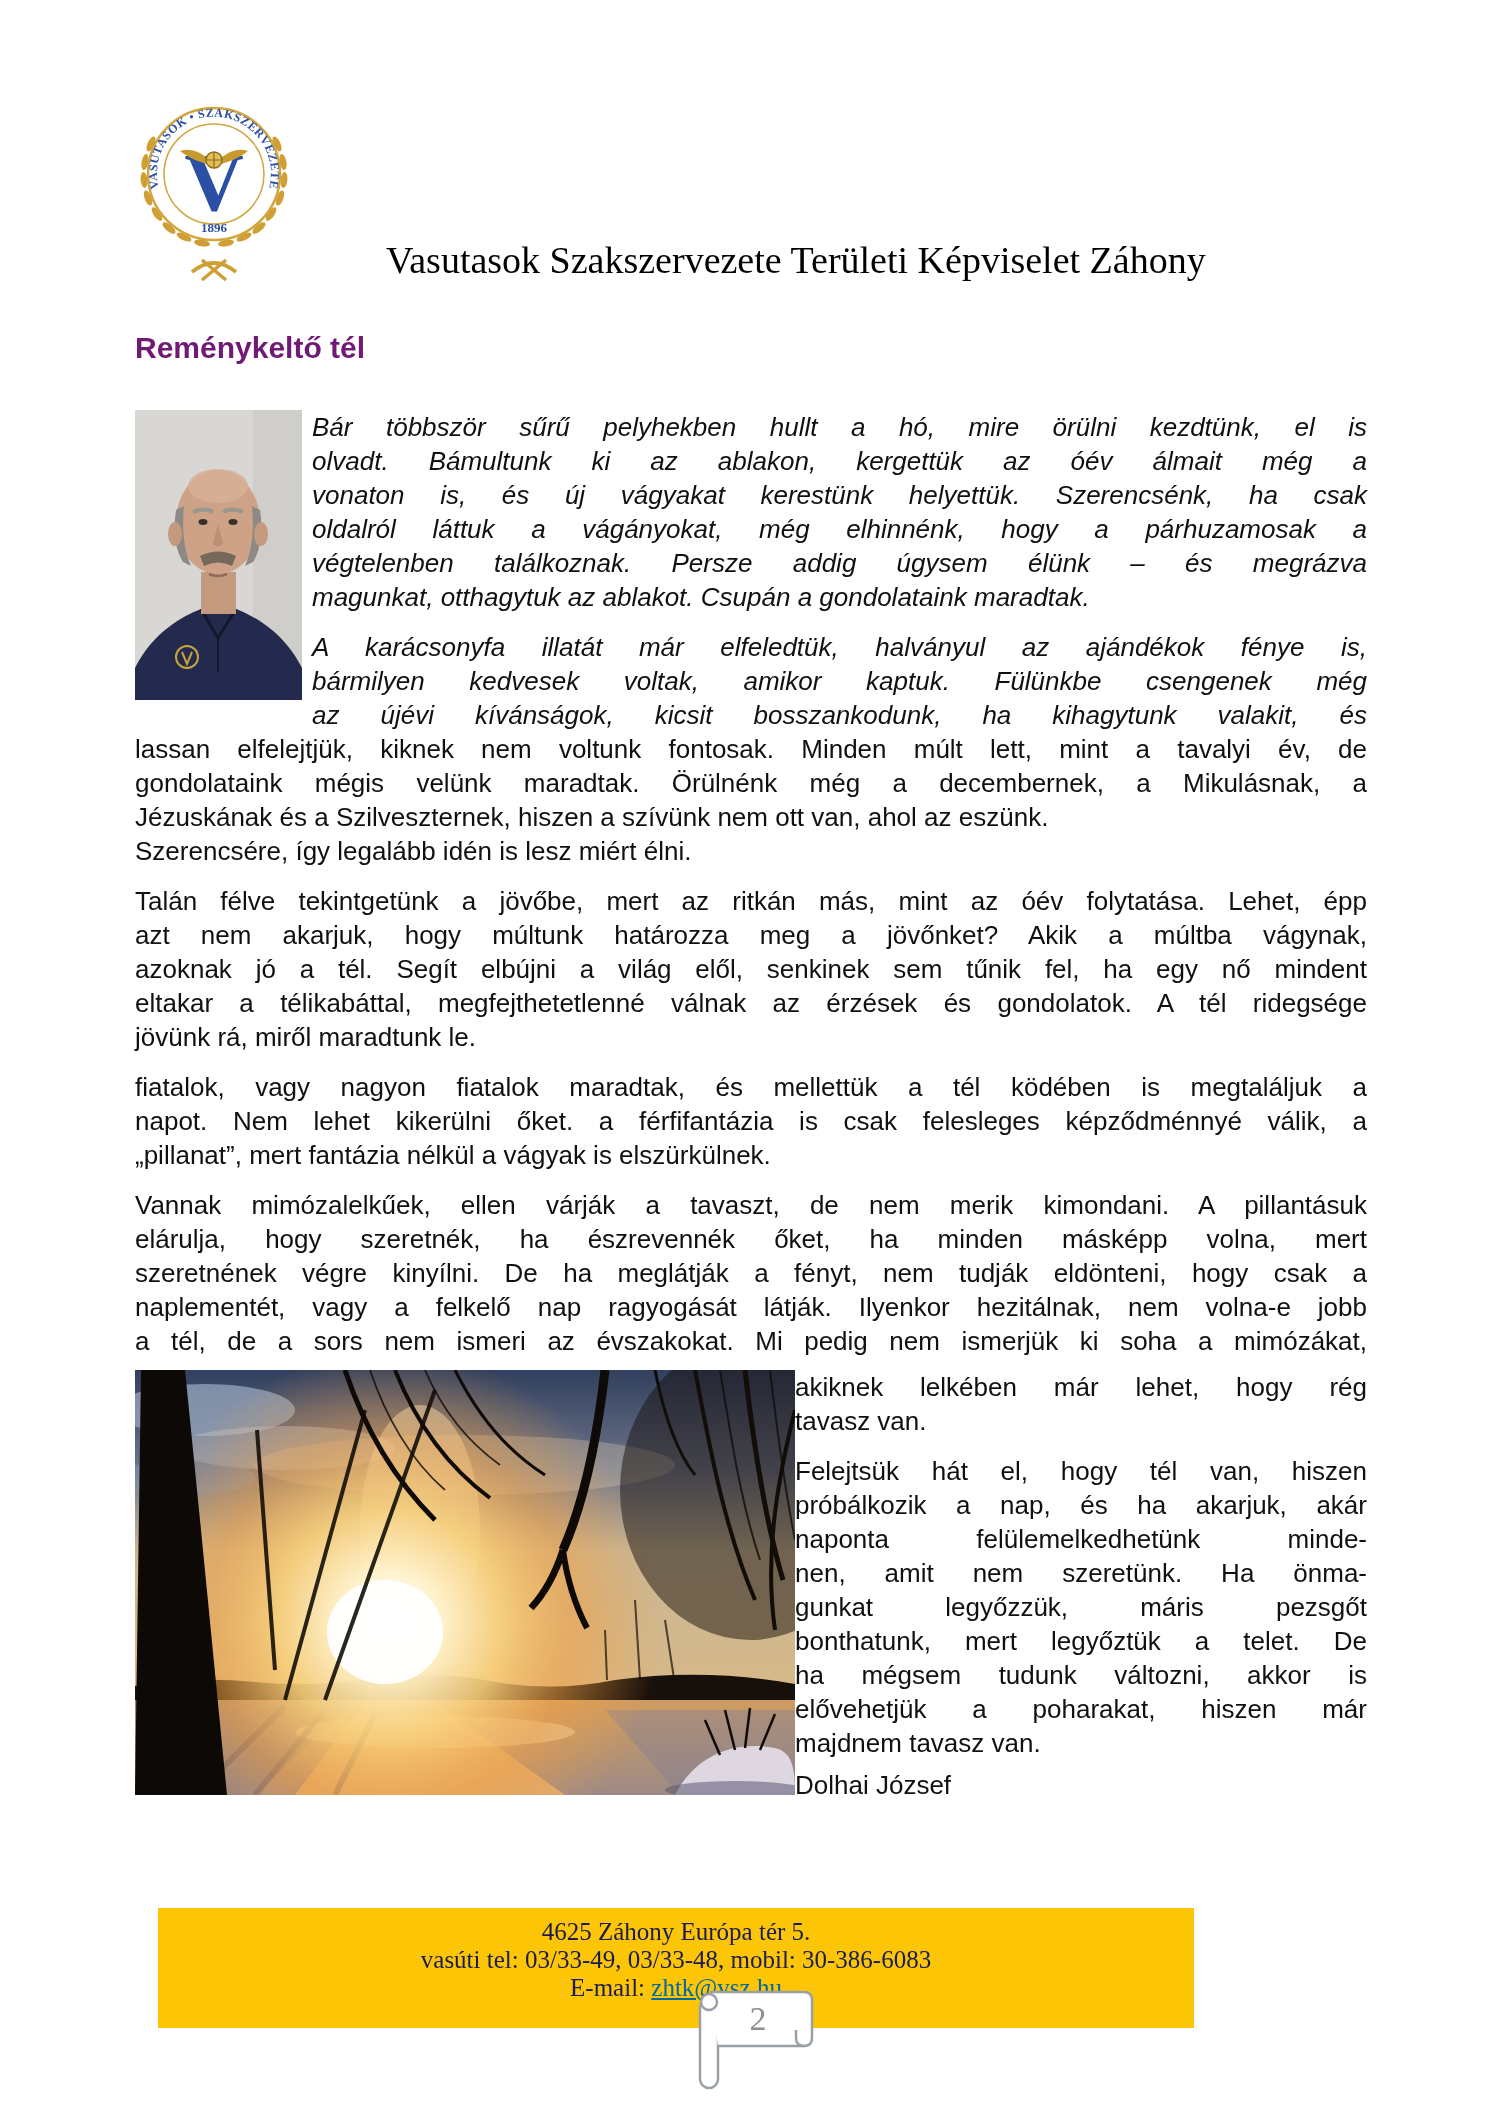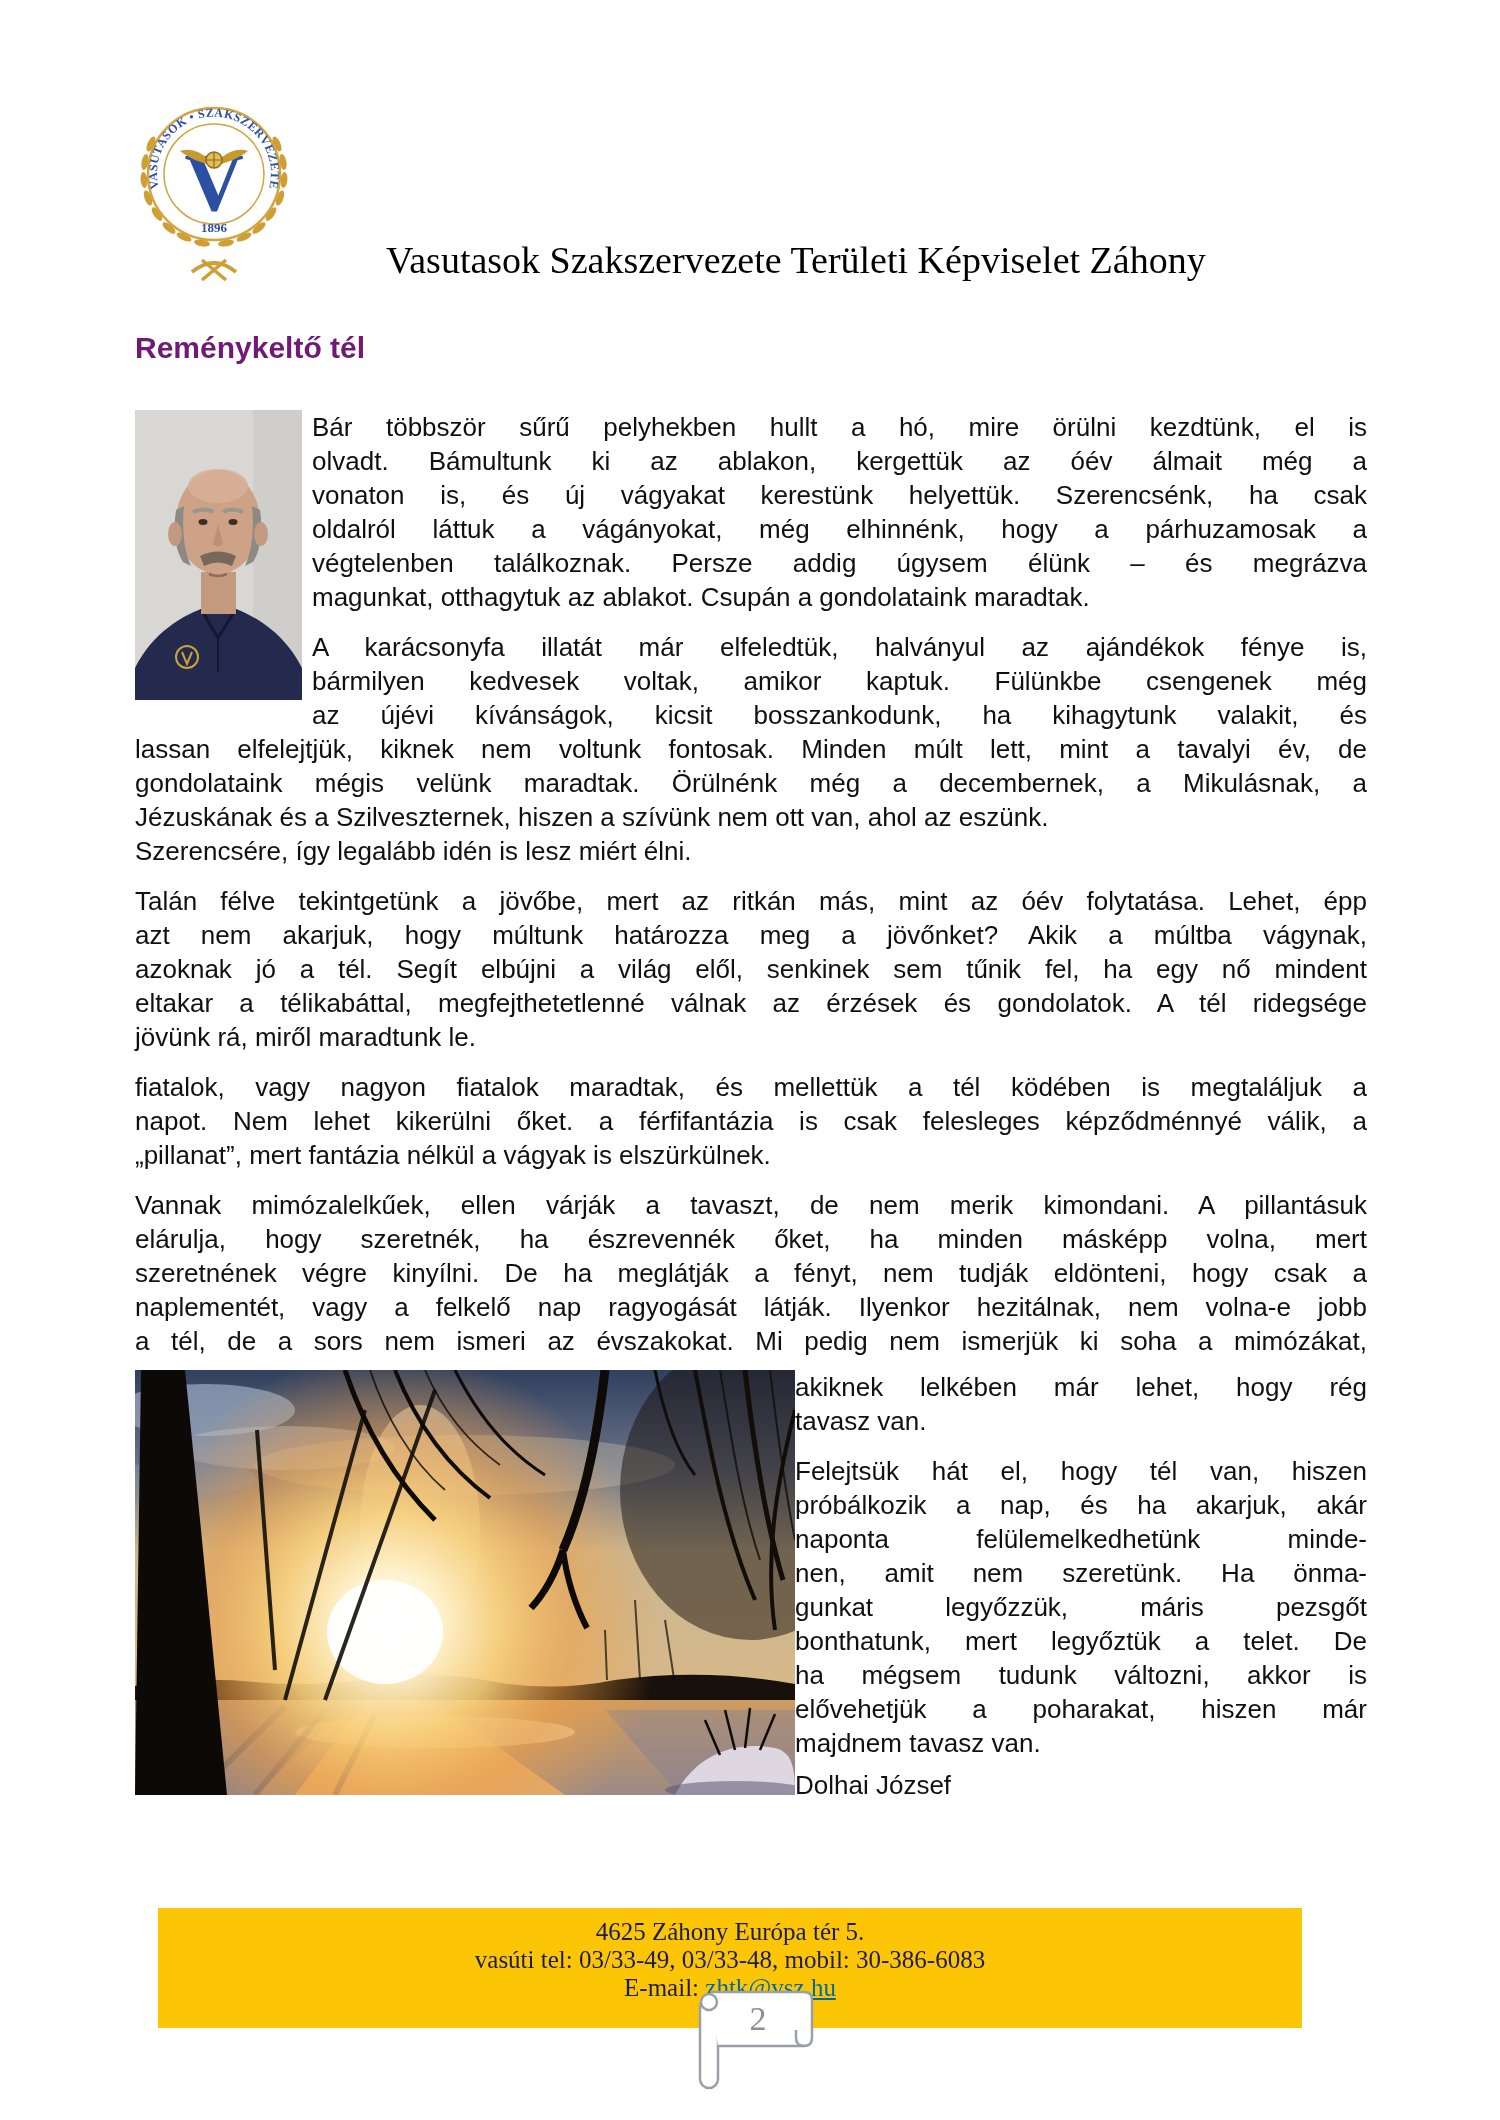--- a/index.html
+++ b/index.html
@@ -5,32 +5,32 @@
   html,body{margin:0;padding:0;background:#ffffff;}
   .page{position:relative;width:1500px;height:2120px;background:#fff;overflow:hidden;
         font-family:"Liberation Sans",sans-serif;color:#111;}
   
   .logo{position:absolute;left:138px;top:76px;width:152px;height:212px;}
   .org-title{position:absolute;left:386px;top:238px;font-family:"Liberation Serif",serif;
              font-size:38px;color:#000;white-space:nowrap;}
   .headline{position:absolute;left:135px;top:331px;margin:0;font-size:30px;font-weight:bold;color:#701a75;}
   
   .main{position:absolute;left:135px;top:410px;width:1232px;}
-  .row{display:flex;gap:10px;}
+  .row{display:flex;gap:10px;font-style:italic;}
   .row2{display:flex;margin-top:12px;}
   .textcol{flex:1;min-width:0;}
   .tline{font-size:26px;line-height:34px;text-align:justify;text-align-last:justify;
          white-space:normal;color:#101010;}
   .left .tline,.tline.lastline{text-align-last:left;}
   .mt16{margin-top:16px;}
   .portrait{width:167px;height:290px;flex:none;}
   .winter{width:660px;height:425px;flex:none;}
   .signature{margin-top:8px;font-size:26px;line-height:34px;}
   
-  .footerbar{position:absolute;left:158px;top:1908px;width:1144px;height:120px;
+  .footerbar{position:absolute;left:158px;top:1908px;width:1036px;height:120px;
              background:#fcc606;text-align:center;font-family:"Liberation Serif",serif;
              color:#1c1c52;padding-top:10px;box-sizing:border-box;}
   .footerbar .fline{font-size:25px;line-height:28px;}
   .footerbar a{color:#0369a1;text-decoration:underline;}
   .scrollwrap{position:absolute;left:688px;top:1984px;width:132px;height:112px;}
 </style>
 </head>
 <body>
 
 <div class="page">

